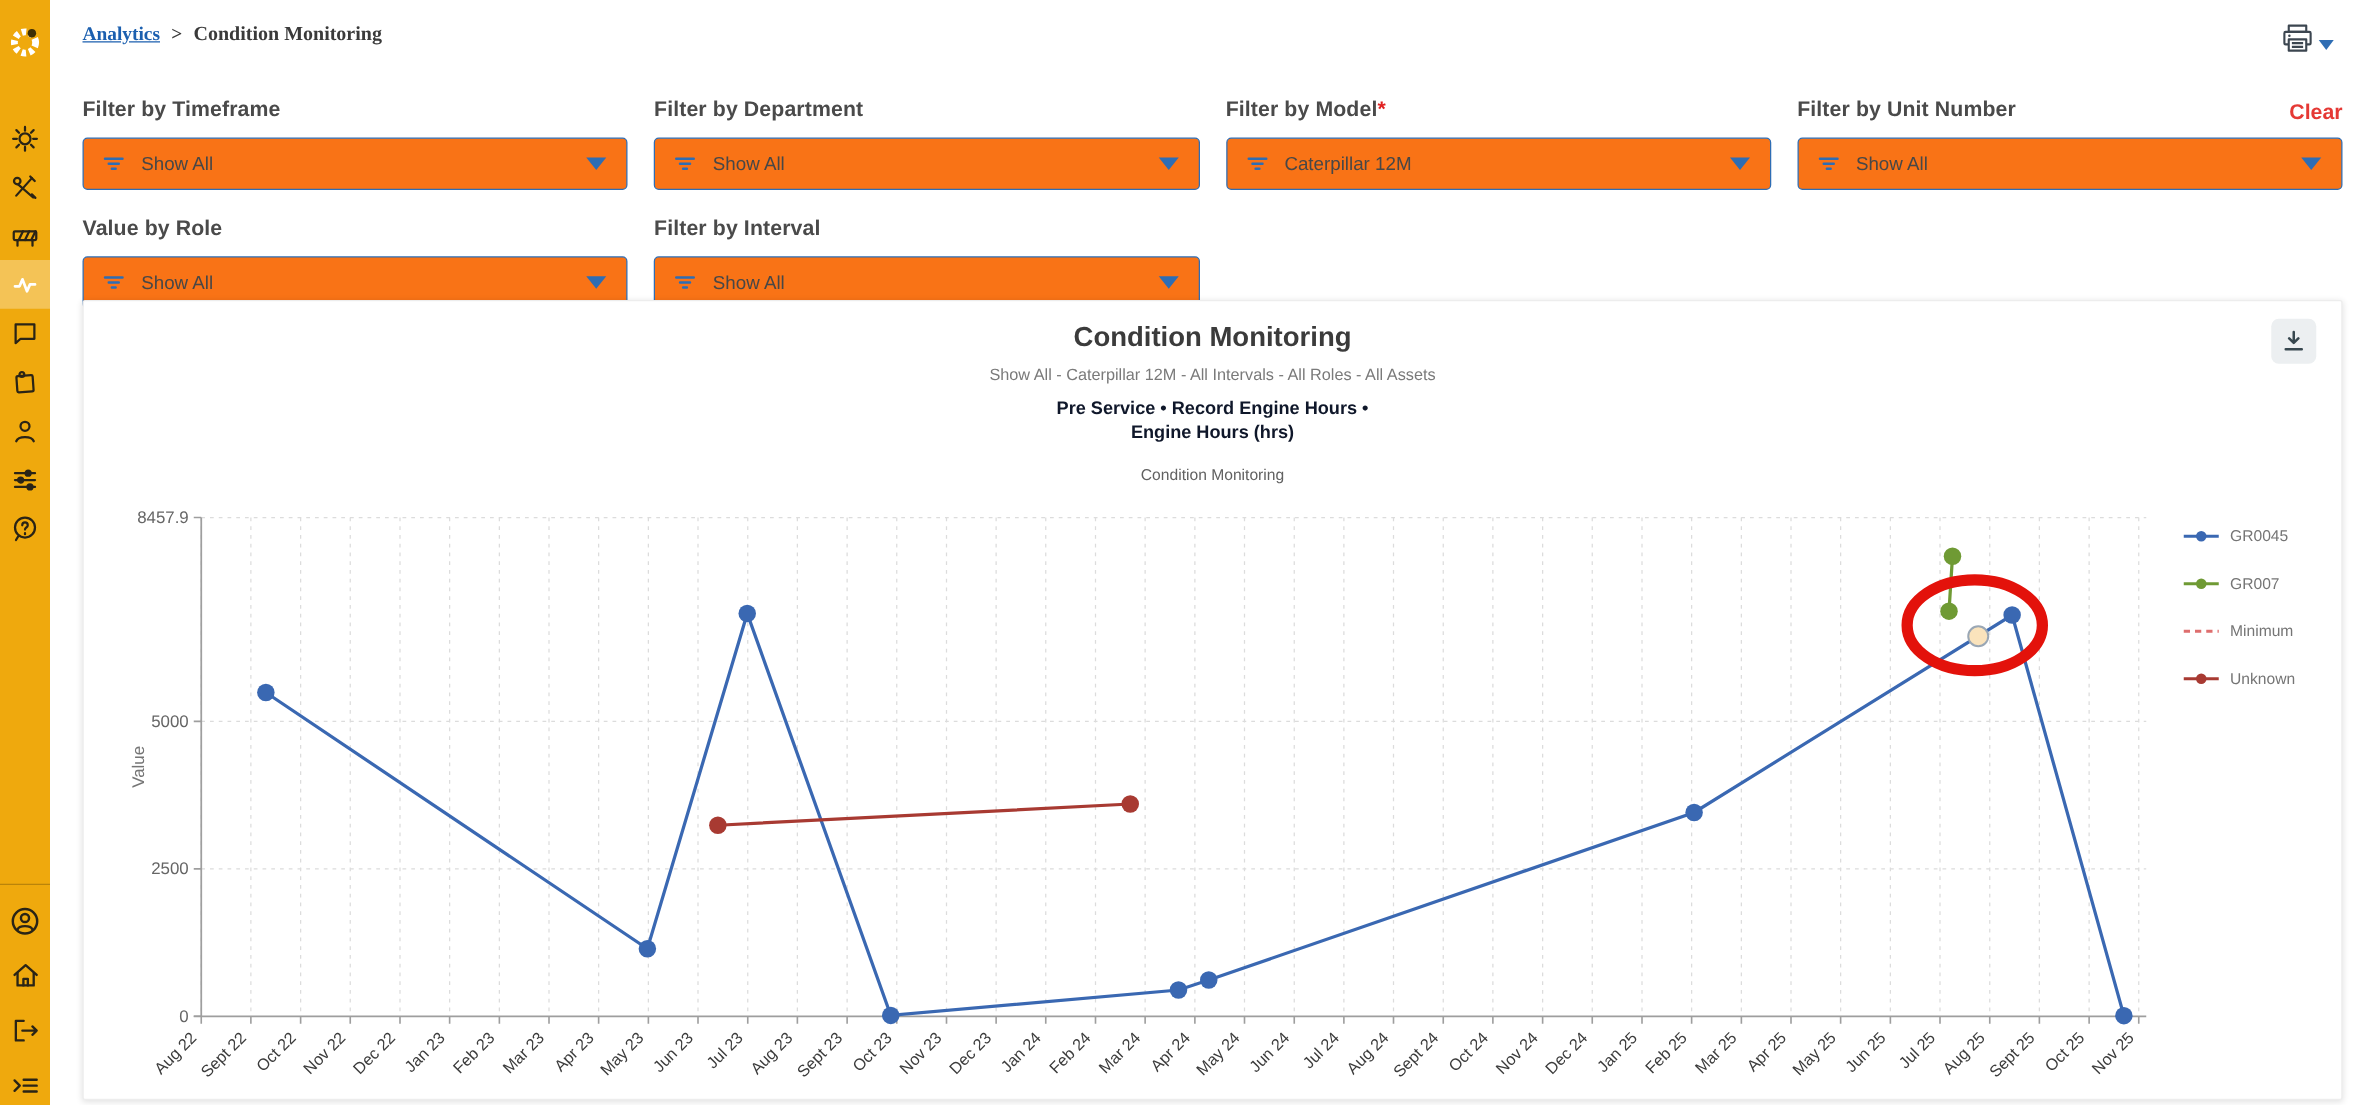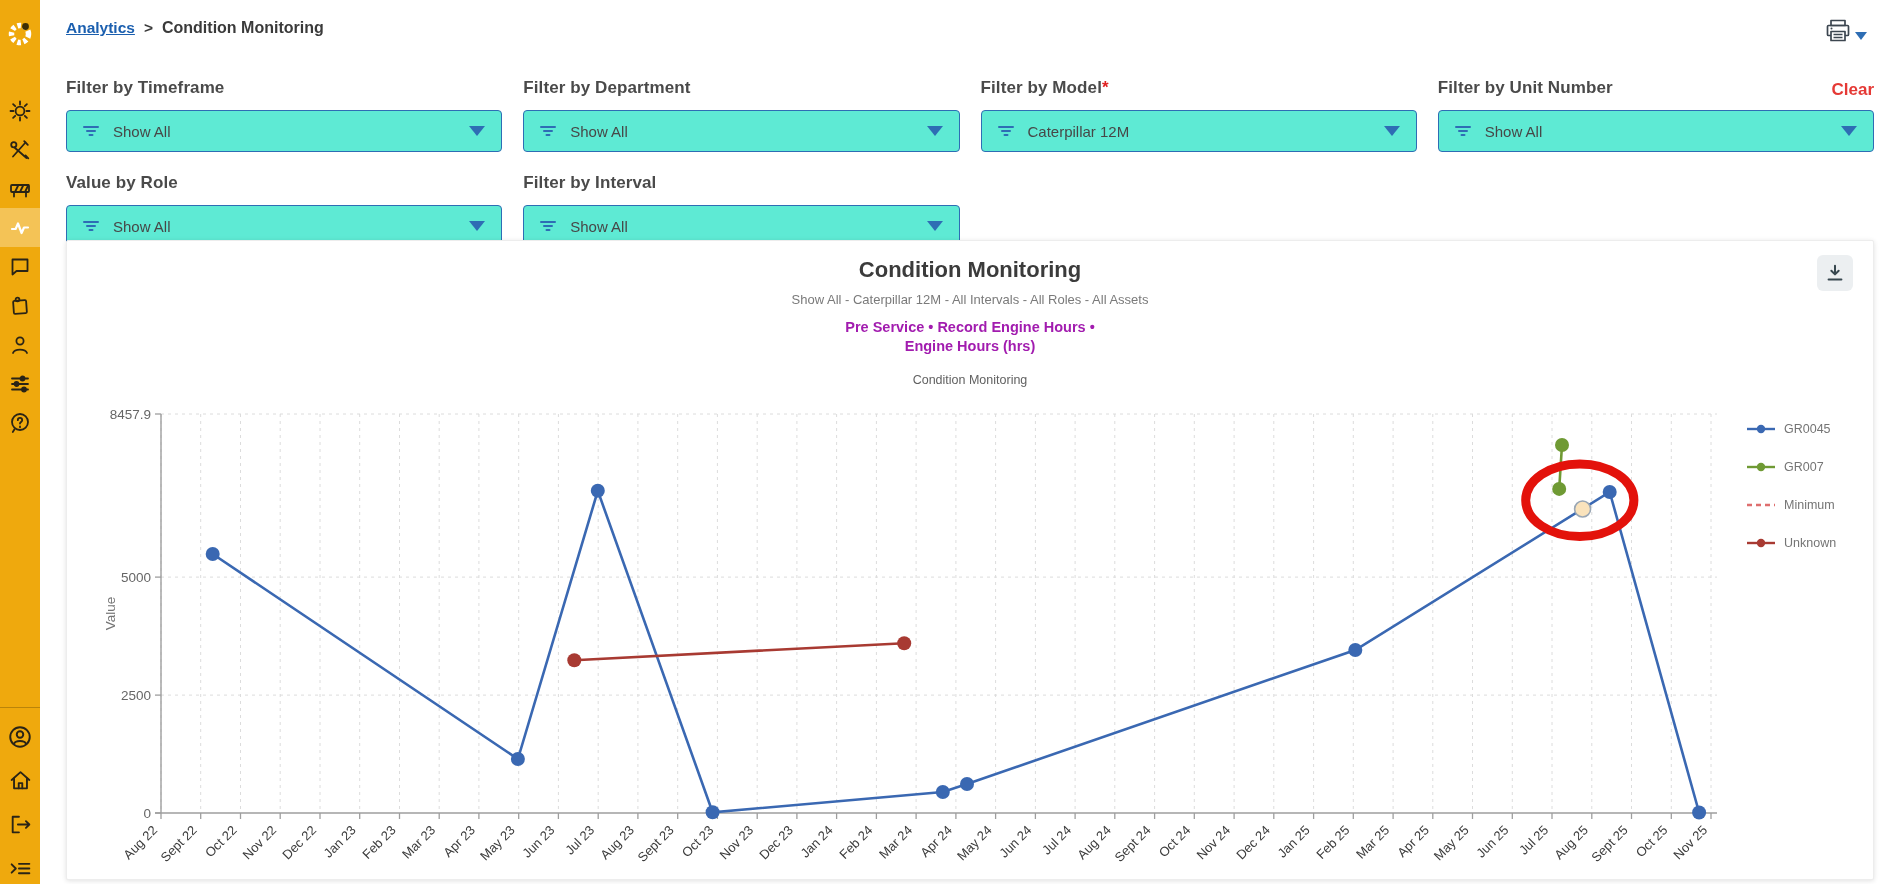--- a/index.html
+++ b/index.html
@@ -15,49 +15,49 @@
   .side-item { width:40px; height:39px; display:flex; align-items:center; justify-content:center; cursor:pointer; }
   .side-item svg { stroke:#2a2416; fill:none; stroke-width:1.8; stroke-linecap:round; stroke-linejoin:round; }
   .side-item.active { background:rgba(255,255,255,0.30); }
   .side-item.active svg { stroke:#ffffff; }
   .side-bottom { position:absolute; left:0; top:707px; width:40px; }
   .side-divider { width:40px; height:1px; background:rgba(0,0,0,0.22); margin-bottom:9px; }
   .side-bottom .side-item { height:39px; margin-bottom:5px; }
 
   
   #topbar { position:absolute; left:40px; top:0; width:1844px; height:58px; background:#fff; }
-  #breadcrumb { position:absolute; left:26px; top:19px; font-size:15.5px; display:flex; gap:9px; align-items:baseline; }
+  #breadcrumb { position:absolute; left:26px; top:19px; font-size:15.5px; display:flex; gap:9px; align-items:baseline;font-family:Liberation Serif, serif; }
   #breadcrumb a { color:#1B5FAF; font-weight:bold; text-decoration:underline; cursor:pointer; }
   #breadcrumb .sep { color:#3a3a3a; font-weight:bold; }
   #breadcrumb .current { color:#3a3a3a; font-weight:bold; font-size:16px; }
   #print-btn { position:absolute; right:8px; top:14px; width:52px; height:34px; background:none; border:none;
     display:flex; align-items:center; gap:3px; cursor:pointer; }
   .blue-caret-sm { width:0; height:0; border-left:6px solid transparent; border-right:6px solid transparent;
     border-top:8px solid #2E6DB4; margin-top:10px; }
 
   
   #filters { position:absolute; left:66px; top:78px; width:1808px;
     display:grid; grid-template-columns:repeat(4,1fr); column-gap:21px; row-gap:21px; }
   .filter label { display:block; font-size:17px; font-weight:bold; color:#4a4a4a; margin-bottom:12px; letter-spacing:.1px; }
   .filter .req { color:#e02020; }
-  .select { height:42px; border:1.5px solid #2E6DB4; border-radius:4px; background:#5eead4;
+  .select { height:42px; border:1.5px solid #2E6DB4; border-radius:4px; background:#f97316;
     display:flex; align-items:center; padding:0 18px 0 14px; cursor:pointer; position:relative; }
   .select .val { font-size:15px; color:#474747; margin-left:12px; }
   .select .caret { position:absolute; right:16px; width:0; height:0;
     border-left:8px solid transparent; border-right:8px solid transparent; border-top:10px solid #2E6DB4; }
   #clear-link { position:absolute; right:10px; top:80px; font-size:17px; font-weight:bold; color:#E53935;
     cursor:pointer; text-decoration:none; }
 
   
   #card { position:absolute; left:66px; top:240px; width:1808px; height:640px; background:#fff;
     border:1px solid #ededed; border-radius:2px; box-shadow:0 1px 5px rgba(0,0,0,0.12); }
   #card-head { position:absolute; left:0; top:16px; width:100%; text-align:center; }
   #chart-title { font-size:22px; font-weight:bold; color:#3b3b3b; }
   #chart-subtitle { font-size:13px; color:#7a7a7a; margin-top:9px;text-align:center; }
-  #chart-question { font-size:14.5px; font-weight:bold; color:#a21caf; max-width:300px; margin:11px auto 16px; line-height:19px; }
+  #chart-question { font-size:14.5px; font-weight:bold; color:#0f172a; max-width:300px; margin:11px auto 16px; line-height:19px; }
   #chart-caption { font-size:12.5px; color:#616161; margin-top:17px; }
   #dl-btn { position:absolute; right:20px; top:14px; width:36px; height:36px; border:none; border-radius:6px;
     background:#eceff1; display:flex; align-items:center; justify-content:center; cursor:pointer; }
   #chart-svg { position:absolute; left:0; top:0; }
   #chart-svg .grid { stroke:#dcdcdc; stroke-width:1; stroke-dasharray:3 4; }
   #chart-svg .tick { stroke:#9e9e9e; stroke-width:1.3; }
   #chart-svg .axis { stroke:#9e9e9e; stroke-width:1.4; }
   #chart-svg .xlab { font-family:"Liberation Sans",sans-serif; font-size:13px; font-weight:500; fill:#3c3c3c; }
   #chart-svg .ylab { font-family:"Liberation Sans",sans-serif; font-size:13.5px; fill:#666; }
   #chart-svg .ytitle { font-family:"Liberation Sans",sans-serif; font-size:13.5px; fill:#757575; }

